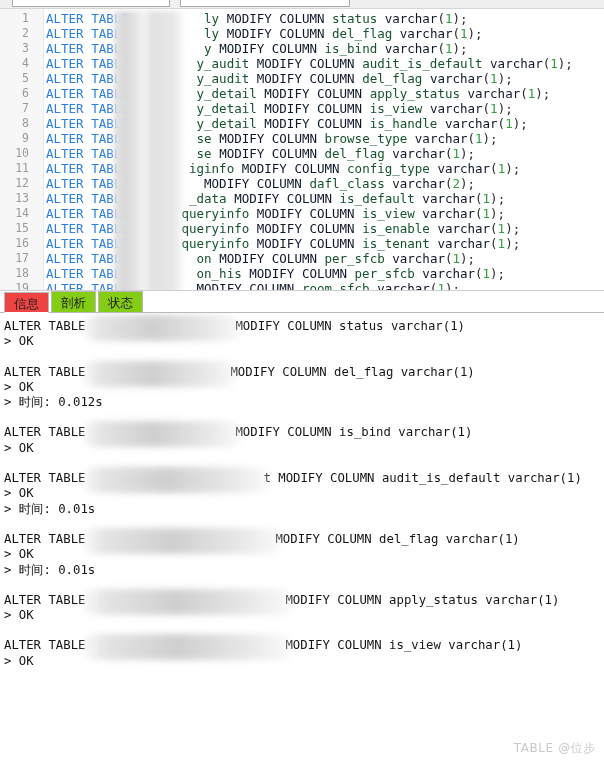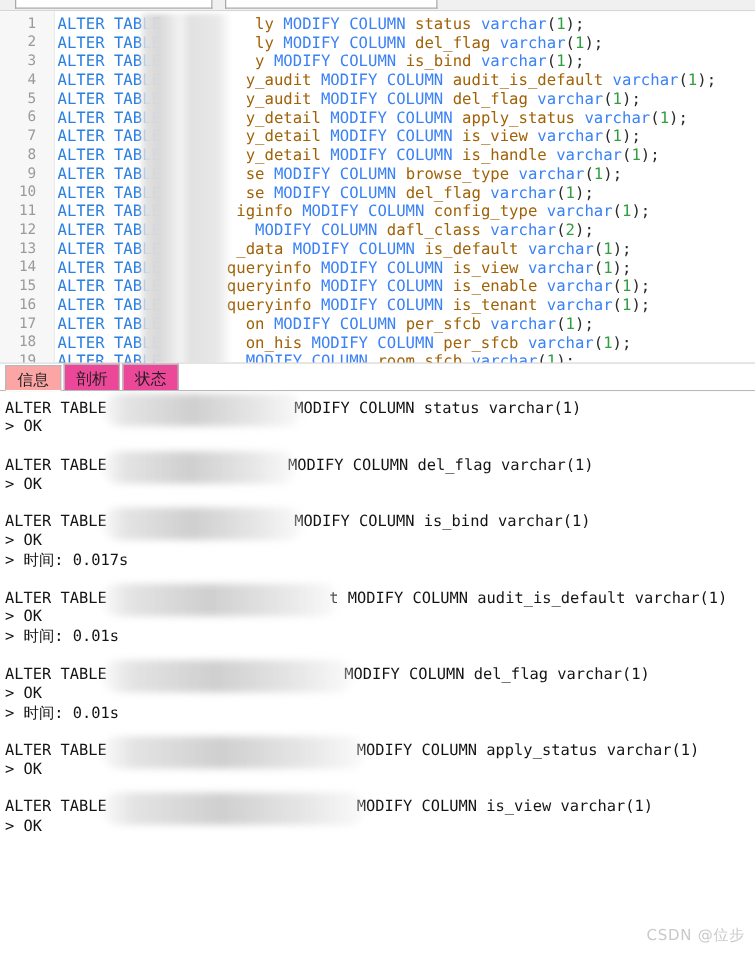--- a/index.html
+++ b/index.html
@@ -70,22 +70,22 @@
     font-size: 11.5px;
     padding-right: 7px;
     box-sizing: border-box;
     letter-spacing: 0px;
   }
   .ctext {
     padding-left: 10px;
     white-space: pre;
   }
   .kw   { color: #2a7fe0; }
-  .kw2  { color: #3b82f6; margin-top: 24px; }
-  .idt  { color: #a16207; }
+  .kw2  { color: #0f172a; margin-top: 24px; }
+  .idt  { color: #14532d; }
   .num  { color: #2e9e3e; }
   .pun  { color: #2b2b2b; }
 
   
   .redact-band {
     position: absolute;
     background: linear-gradient(90deg,
        rgba(228,228,228,0.0) 0%,
        rgba(226,226,226,0.95) 8%,
        rgba(215,215,215,0.98) 38%,
@@ -115,27 +115,27 @@
   }
   .tab {
     font-family: "DejaVu Sans", sans-serif;
     font-size: 12.5px;
     color: #1d1d1d;
     height: 21px;
     line-height: 21px;
     padding: 0 9px;
     border: 1px solid #b9b9b9;
     border-bottom: none;
-    background: #ec4899;
+    background: #84cc16;
     margin-right: 2px;
     box-sizing: border-box;
     cursor: default;
   }
   .tab.active {
-    background: #fca5a5;
+    background: #ef4444;
     border-color: #b9b9b9;
     position: relative;
     top: 1px;
     border-bottom: 1px solid #ffffff;
   }
 
   
   .output {
     position: relative;
     background: #ffffff;
@@ -199,25 +199,25 @@
   </div>
 
 <div class="output" id="output-panel">
     <div class="blk">
       <div class="oline osmudge-wrap"><span>ALTER TABLE</span><span style="display: inline-block; width: 150px;"></span><span>MODIFY COLUMN status varchar(1)</span><span class="osmudge" style="left: 78px; width: 160px;"></span></div>
       <div class="oline">&gt; OK</div>
     </div>
     <div class="blk">
       <div class="oline osmudge-wrap"><span>ALTER TABLE</span><span style="display: inline-block; width: 145px;"></span><span>MODIFY COLUMN del_flag varchar(1)</span><span class="osmudge" style="left: 78px; width: 155px;"></span></div>
       <div class="oline">&gt; OK</div>
+      <div class="oline">&gt; 时间: 0.012s</div>
     </div>
     <div class="blk">
       <div class="oline osmudge-wrap"><span>ALTER TABLE</span><span style="display: inline-block; width: 150px;"></span><span>MODIFY COLUMN is_bind varchar(1)</span><span class="osmudge" style="left: 78px; width: 160px;"></span></div>
       <div class="oline">&gt; OK</div>
-      <div class="oline">&gt; 时间: 0.017s</div>
     </div>
     <div class="blk">
       <div class="oline osmudge-wrap"><span>ALTER TABLE</span><span style="display: inline-block; width: 178px;"></span><span>t MODIFY COLUMN audit_is_default varchar(1)</span><span class="osmudge" style="left: 78px; width: 188px;"></span></div>
       <div class="oline">&gt; OK</div>
       <div class="oline">&gt; 时间: 0.01s</div>
     </div>
     <div class="blk">
       <div class="oline osmudge-wrap"><span>ALTER TABLE</span><span style="display: inline-block; width: 190px;"></span><span>MODIFY COLUMN del_flag varchar(1)</span><span class="osmudge" style="left: 78px; width: 200px;"></span></div>
       <div class="oline">&gt; OK</div>
       <div class="oline">&gt; 时间: 0.01s</div>
@@ -225,13 +225,13 @@
     <div class="blk">
       <div class="oline osmudge-wrap"><span>ALTER TABLE</span><span style="display: inline-block; width: 200px;"></span><span>MODIFY COLUMN apply_status varchar(1)</span><span class="osmudge" style="left: 78px; width: 210px;"></span></div>
       <div class="oline">&gt; OK</div>
     </div>
     <div class="blk">
       <div class="oline osmudge-wrap"><span>ALTER TABLE</span><span style="display: inline-block; width: 200px;"></span><span>MODIFY COLUMN is_view varchar(1)</span><span class="osmudge" style="left: 78px; width: 210px;"></span></div>
       <div class="oline">&gt; OK</div>
     </div>
   </div>
 
-<div class="watermark">CSDN @位步</div>
+<div class="watermark">TABLE @位步</div>
 
 </body></html>

